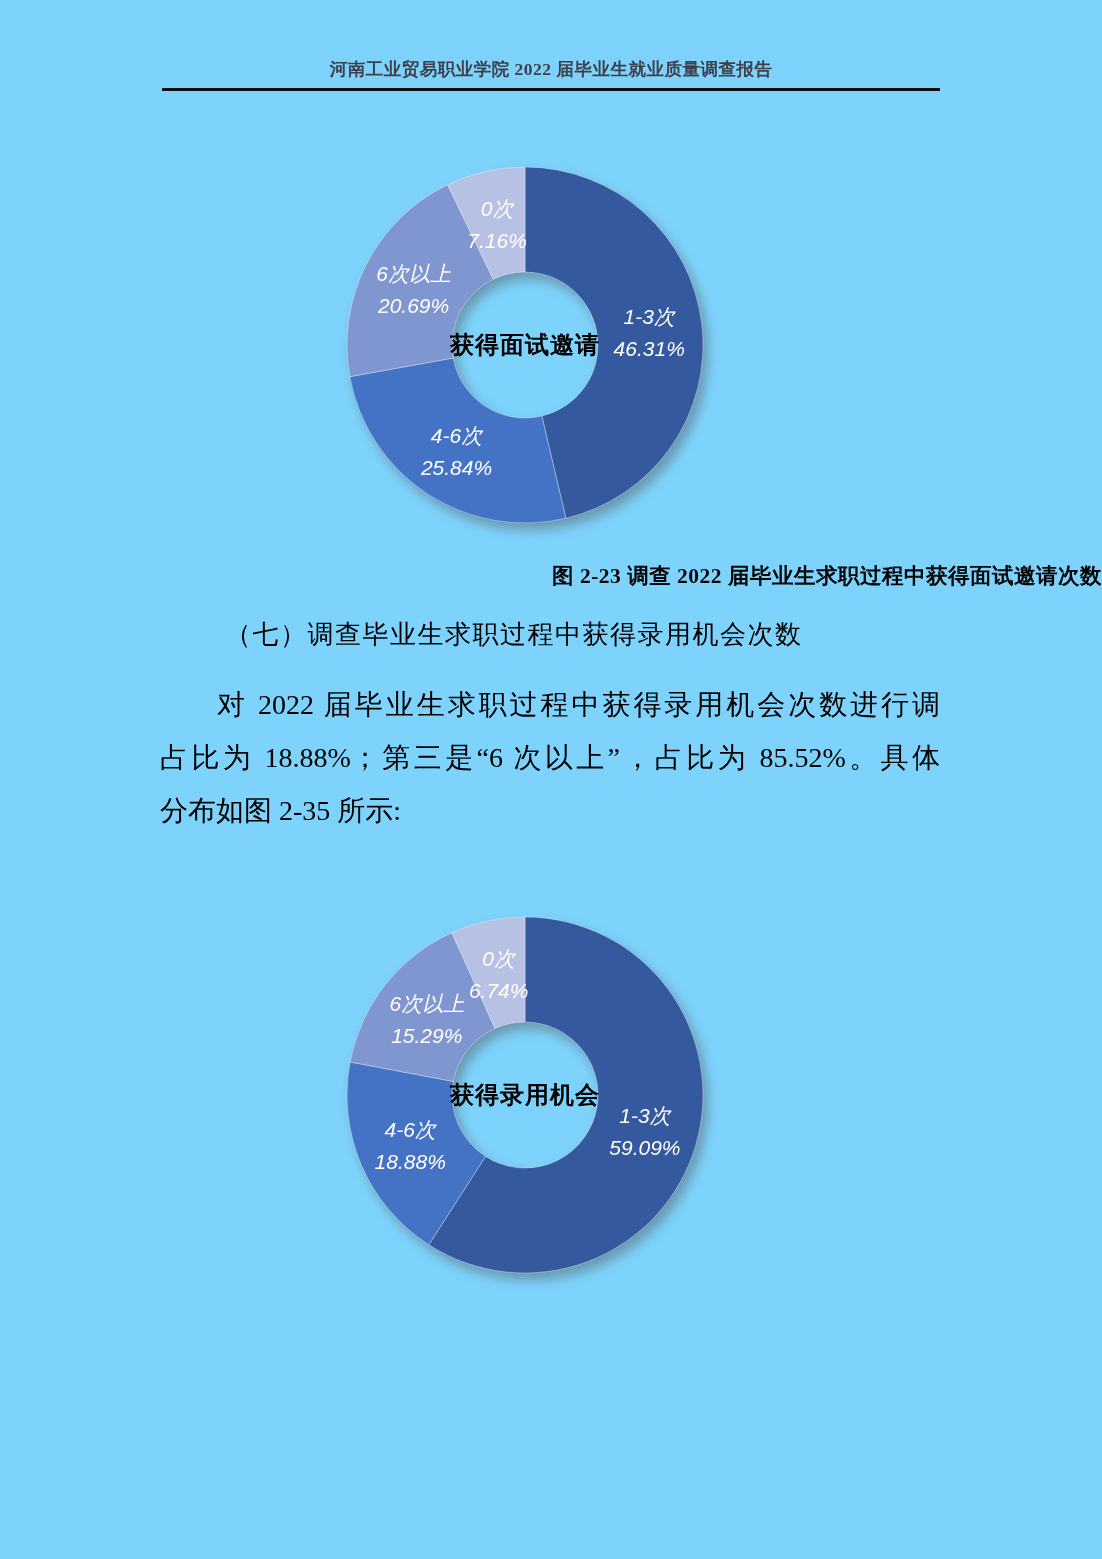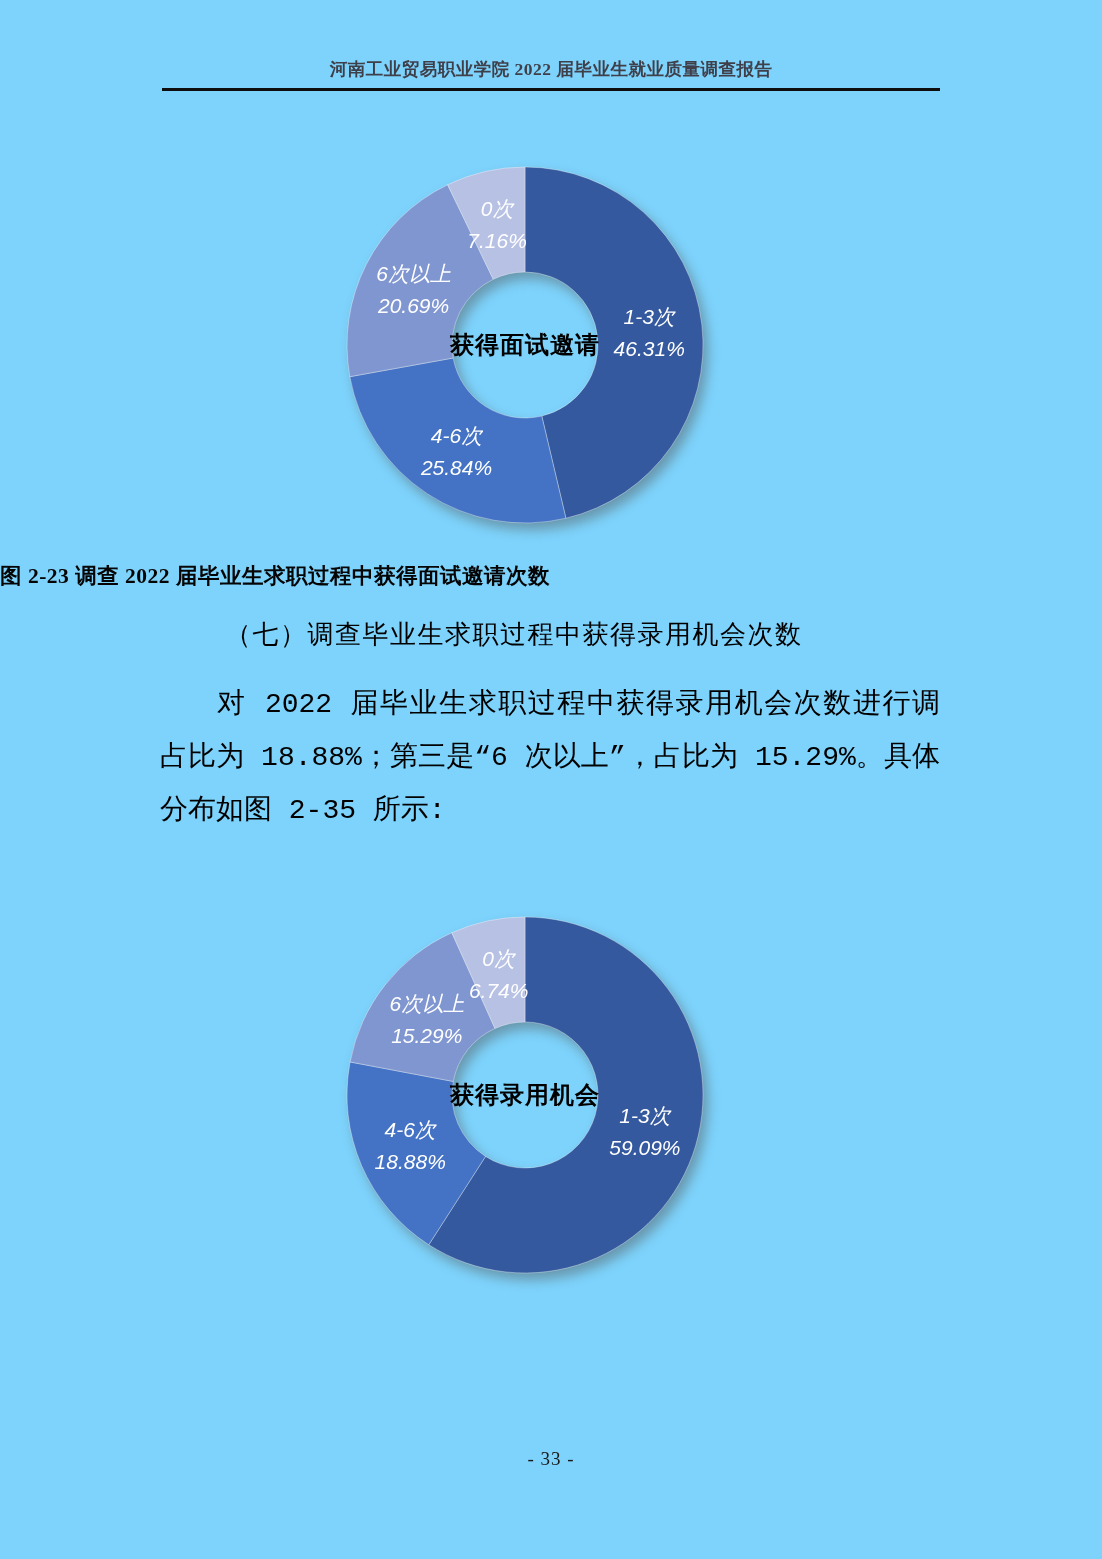--- a/index.html
+++ b/index.html
@@ -20,32 +20,32 @@
   .slices { filter: drop-shadow(5px 7px 6px rgba(80,80,80,0.45)); }
   .slice-label {
     font-family:"Liberation Sans", sans-serif; font-style:italic;
     font-size:21px; fill:#ffffff; text-anchor:middle;
   }
   .center-label {
     font-family:"Liberation Sans", sans-serif; font-weight:bold;
     font-size:24px; fill:#000000; text-anchor:middle; letter-spacing:1px;
   }
   .caption {
-    position:absolute; left:0; width:100%; text-align:left;
+    position:absolute; left:0; width:100%; text-align:right;
     font-weight:bold; font-size:21.5px; color:#050505; letter-spacing:0.5px;
   }
   #caption-fig23 { top:561px; }
   #caption-fig24 { top:1306px; }
   .section-heading {
     position:absolute; left:225px; top:617px; font-size:26px;
     letter-spacing:1.5px; color:#000;
   }
   .paragraph {
     position:absolute; left:160px; top:678px; width:780px;
-    font-size:28px; line-height:53px; color:#000;font-family:Liberation Mono, monospace;
+    font-size:28px; line-height:53px; color:#000;
   }
   .para-line { text-align:justify; text-align-last:justify; }
   .para-line.first { text-indent:57px; }
   .para-line.last { text-align-last:left; }
   .page-number {
     position:absolute; top:1448px; left:0; width:100%; text-align:center;
     font-size:19px; color:#1a1a1a; letter-spacing:1px;
   }
 </style>
 </head>
@@ -75,21 +75,21 @@
       </g>
     <text class="center-label" x="210" y="208">获得面试邀请</text>
   </svg>
 
   <div id="caption-fig23" class="caption">图 2-23 调查 2022 届毕业生求职过程中获得面试邀请次数</div>
 
   <div class="section-heading">（七）调查毕业生求职过程中获得录用机会次数</div>
 
   <div class="paragraph">
     <div class="para-line first">对 2022 届毕业生求职过程中获得录用机会次数进行调</div>
-    <div class="para-line">占比为 18.88%；第三是“6 次以上”，占比为 15.29%。具体</div>
+    <div class="para-line">占比为 18.88%；第三是“6 次以上”，占比为 85.52%。具体</div>
     <div class="para-line last">分布如图 2-35 所示:</div>
   </div>
 
   <svg id="chart2" class="donut-svg" viewBox="0 0 420 400">
     <g class="slices">
         <path d="M210.00,22.00 A178,178 0 1 1 113.77,349.75 L170.54,261.41 A73,73 0 1 0 210.00,127.00 Z" fill="#35599E" stroke="#ffffff" stroke-width="1" stroke-opacity="0.35"></path>
         <path d="M113.77,349.75 A178,178 0 0 1 35.09,166.98 L138.27,186.46 A73,73 0 0 0 170.54,261.41 Z" fill="#4472C4" stroke="#ffffff" stroke-width="1" stroke-opacity="0.35"></path>
         <path d="M35.09,166.98 A178,178 0 0 1 136.85,37.72 L180.00,133.45 A73,73 0 0 0 138.27,186.46 Z" fill="#8096D0" stroke="#ffffff" stroke-width="1" stroke-opacity="0.35"></path>
         <path d="M136.85,37.72 A178,178 0 0 1 210.00,22.00 L210.00,127.00 A73,73 0 0 0 180.00,133.45 Z" fill="#B7C1E4" stroke="#ffffff" stroke-width="1" stroke-opacity="0.35"></path>
       </g>
@@ -100,15 +100,14 @@
         <text x="95.2" y="274.4" class="slice-label">18.88%</text>
         <text x="111.8" y="115.7" class="slice-label">6次以上</text>
         <text x="111.8" y="147.7" class="slice-label">15.29%</text>
         <text x="183.7" y="70.8" class="slice-label">0次</text>
         <text x="183.7" y="102.8" class="slice-label">6.74%</text>
       </g>
     <text class="center-label" x="210" y="208">获得录用机会</text>
   </svg>
 
 
-  <div class="page-number">- 33 -</div>
 
 </div>
 
 </body></html>

